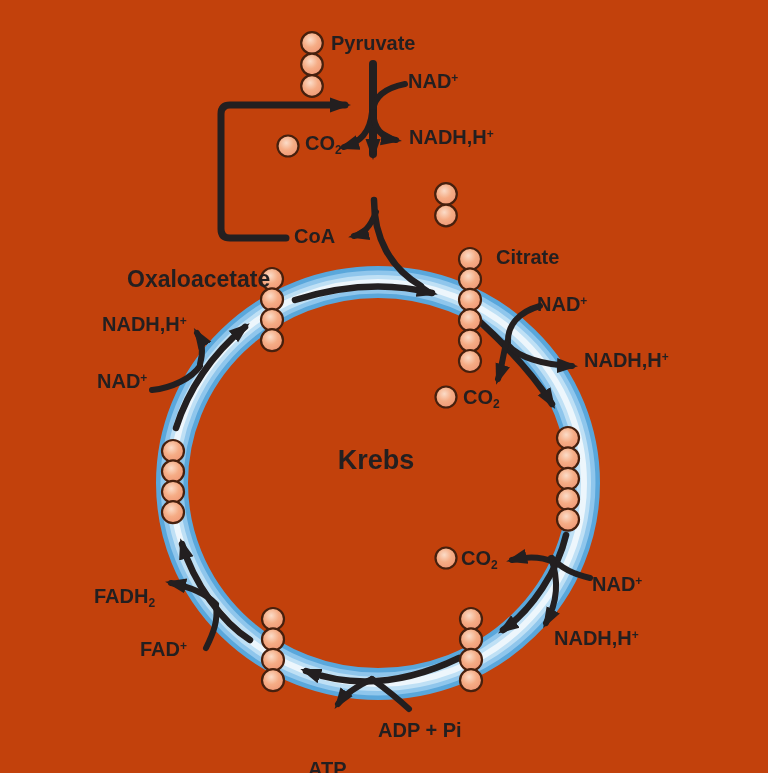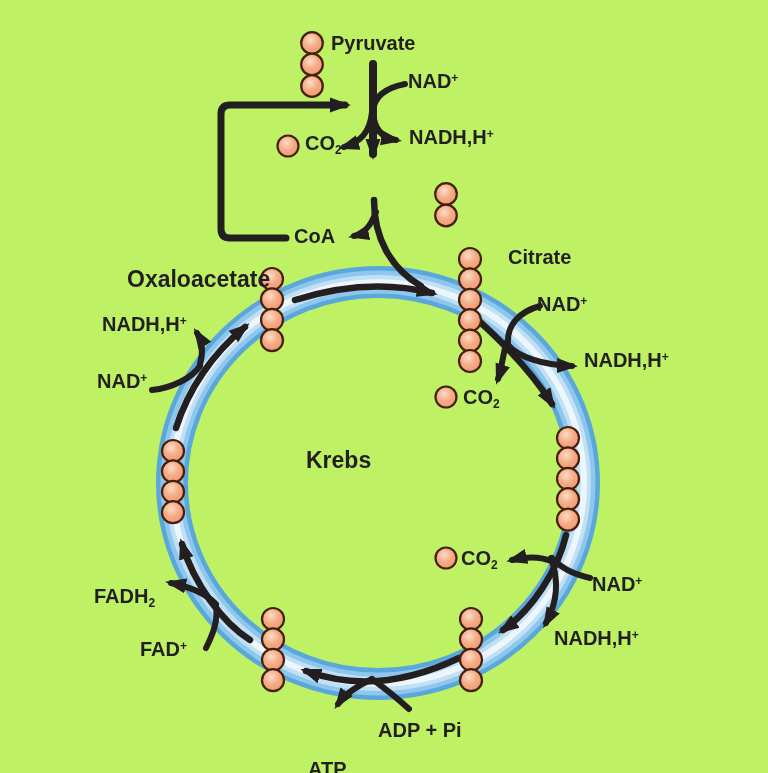--- a/index.html
+++ b/index.html
@@ -1,29 +1,29 @@
 <!DOCTYPE html>
 <html><head>
 <meta charset="utf-8">
 <style>
   html,body{margin:0;padding:0;background:#fff;}
-  #canvas{position:relative;width:768px;height:773px;background:#bef264;overflow:hidden;
+  #canvas{position:relative;width:768px;height:773px;background:#c2410c;overflow:hidden;
           font-family:"Liberation Sans","DejaVu Sans",sans-serif;color:#231F20;}
   #diagram-svg{position:absolute;left:0;top:0;}
   .flow{fill:none;stroke:#231F20;stroke-width:6.5;stroke-linecap:round;}
   .flow.thick{stroke-width:8;}
   .flow.loop{stroke-width:7;stroke-linejoin:round;}
   .cof{fill:none;stroke:#231F20;stroke-width:6;stroke-linecap:round;}
   .carbon{fill:url(#carbGrad);stroke:#46200E;stroke-width:2.2;}
   .lbl{position:absolute;font-weight:700;font-size:20px;white-space:nowrap;letter-spacing:0px;}
   .lbl.small{font-size:23px;}
   .lbl sup{font-size:12px;vertical-align:6px;}
   .lbl sub{font-size:12px;vertical-align:-4px;}
-  .center-lbl{position:absolute;left:306px;top:446px;width:140px;text-align:left;
-              font-weight:700;font-size:23px;line-height:29px;}
+  .center-lbl{position:absolute;left:306px;top:446px;width:140px;text-align:center;
+              font-weight:700;font-size:27px;line-height:29px;}
 </style>
 </head>
 <body>
 
 <div id="canvas">
 
   <svg id="diagram-svg" width="768" height="773" viewBox="0 0 768 773">
     <defs>
       <radialGradient id="carbGrad" cx="42%" cy="35%" r="78%">
         <stop offset="0%" stop-color="#FBDCC8"></stop>
@@ -149,21 +149,21 @@
   <div class="lbl" style="left:409px;top:126px">
     <span>NADH,H</span><sup>+</sup></div>
 
   <div class="lbl" style="left:305px;top:132px">
     <span>CO</span><sub>2</sub></div>
 
 
   <div class="lbl" style="left:294px;top:225px">
     <span>CoA</span></div>
 
-  <div class="lbl" style="left:508px;top:246px">
+  <div class="lbl" style="left:496px;top:246px">
     <span>Citrate</span></div>
 
   <div class="lbl small" style="left:127px;top:266px">
     <span>Oxaloacetate</span></div>
 
   <div class="lbl" style="left:102px;top:313px">
     <span>NADH,H</span><sup>+</sup></div>
 
   <div class="lbl" style="left:97px;top:370px">
     <span>NAD</span><sup>+</sup></div>

